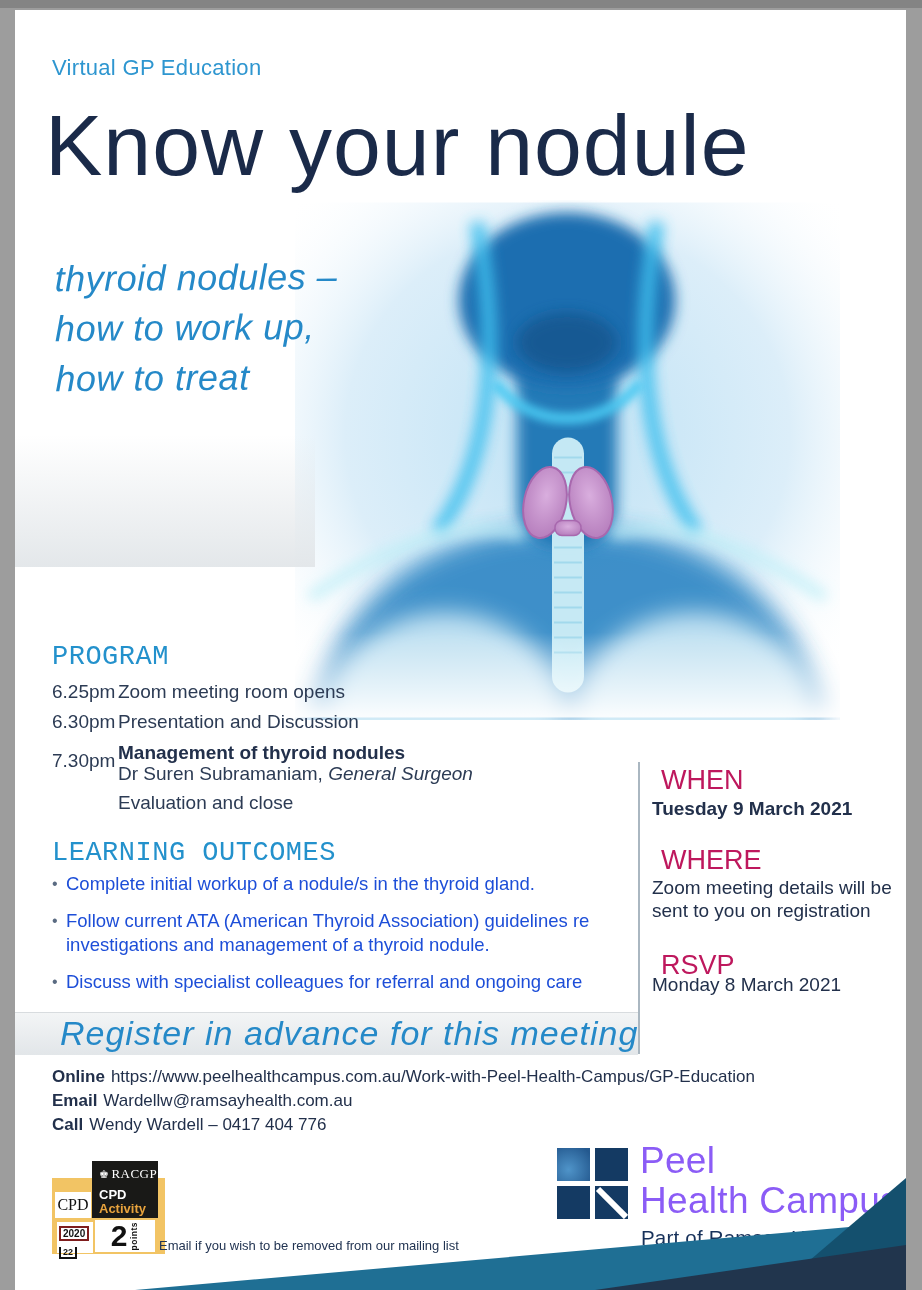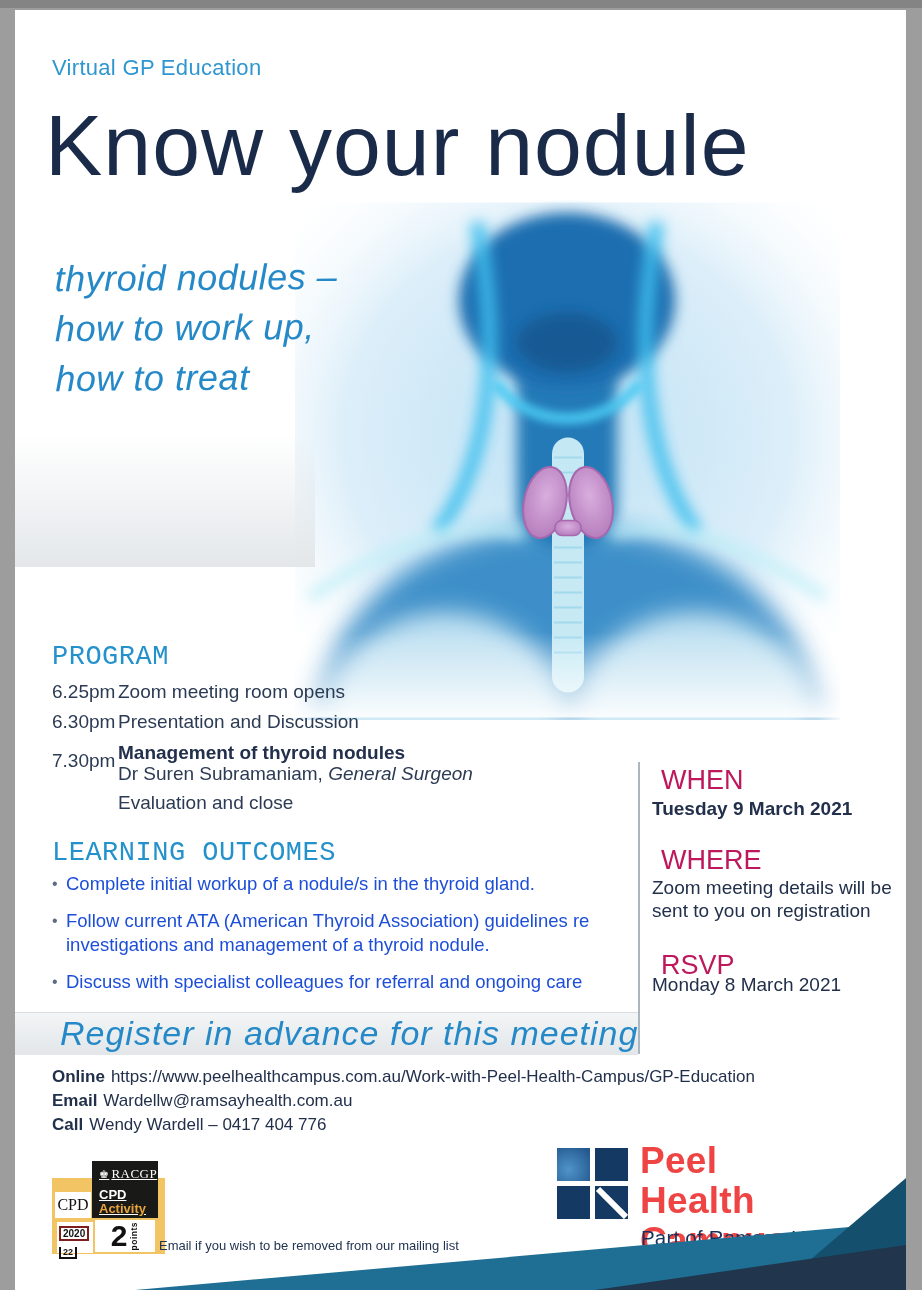--- a/index.html
+++ b/index.html
@@ -34,32 +34,32 @@
   .reg-script{position:absolute;left:45px;top:1px;font-size:34px;font-style:italic;color:#2589c8;letter-spacing:1px;white-space:nowrap;}
   .contact{left:37px;font-size:17px;color:#22304b;white-space:nowrap;}
   .contact b{margin-right:6px;}
   
   .gold{left:37px;top:1168px;width:113px;height:76px;background:#f2c464;}
   .cpd-white{left:40px;top:1182px;width:36px;height:26px;background:#fff;display:flex;align-items:center;justify-content:center;
     font-family:"Liberation Serif", serif;font-size:16px;color:#111;}
   .yearbox{left:42px;top:1212px;width:34px;height:30px;background:#fff;padding:1px 0 0 2px;}
   .yr-top{display:inline-block;border:2px solid #7f1d1d;font-size:10px;font-weight:bold;padding:0 2px;color:#111;}
   .yr-bot{display:inline-block;border:2px solid #111;border-top:none;font-size:9px;font-weight:bold;padding:0 2px;color:#111;}
-  .blackbox{left:77px;top:1151px;width:66px;height:57px;background:#191917;color:#fff;padding:5px 0 0 7px;box-sizing:border-box;text-decoration:underline;}
+  .blackbox{left:77px;top:1151px;width:66px;height:57px;background:#191917;color:#fff;padding:5px 0 0 7px;box-sizing:border-box;}
   .crest-row{font-family:"Liberation Serif", serif;font-size:13px;letter-spacing:.5px;}
   .crest{font-size:11px;margin-right:2px;}
   .act1{font-size:13px;font-weight:bold;margin-top:6px;line-height:14px;}
   .act2{font-size:13px;font-weight:bold;color:#e8a33d;line-height:14px;}
   .pointsbox{left:80px;top:1210px;width:60px;height:32px;background:#fff;display:flex;align-items:center;justify-content:center;}
   .points-num{font-size:30px;font-weight:bold;color:#111;line-height:30px;}
   .points-lbl{font-size:8.5px;font-weight:bold;color:#111;writing-mode:vertical-rl;transform:rotate(180deg);margin-left:2px;letter-spacing:.5px;}
   .mailnote{left:144px;top:1228px;font-size:13px;color:#223452;}
   
   .logo-mark{left:542px;top:1138px;}
-  .logo-name{left:625px;top:1131px;font-size:37px;color:#ef4444;line-height:40px;letter-spacing:.3px;font-weight:bold;}
+  .logo-name{left:625px;top:1131px;font-size:37px;color:#8b5cf6;line-height:40px;letter-spacing:.3px;}
   .logo-sub{left:626px;top:1216px;font-size:20.5px;color:#17315a;letter-spacing:.2px;}
   .bottom-geo{left:0;top:1160px;width:891px;height:120px;}
 </style>
 </head>
 <body>
 
 <div class="top-strip"></div>
 
 <div class="page">
 

